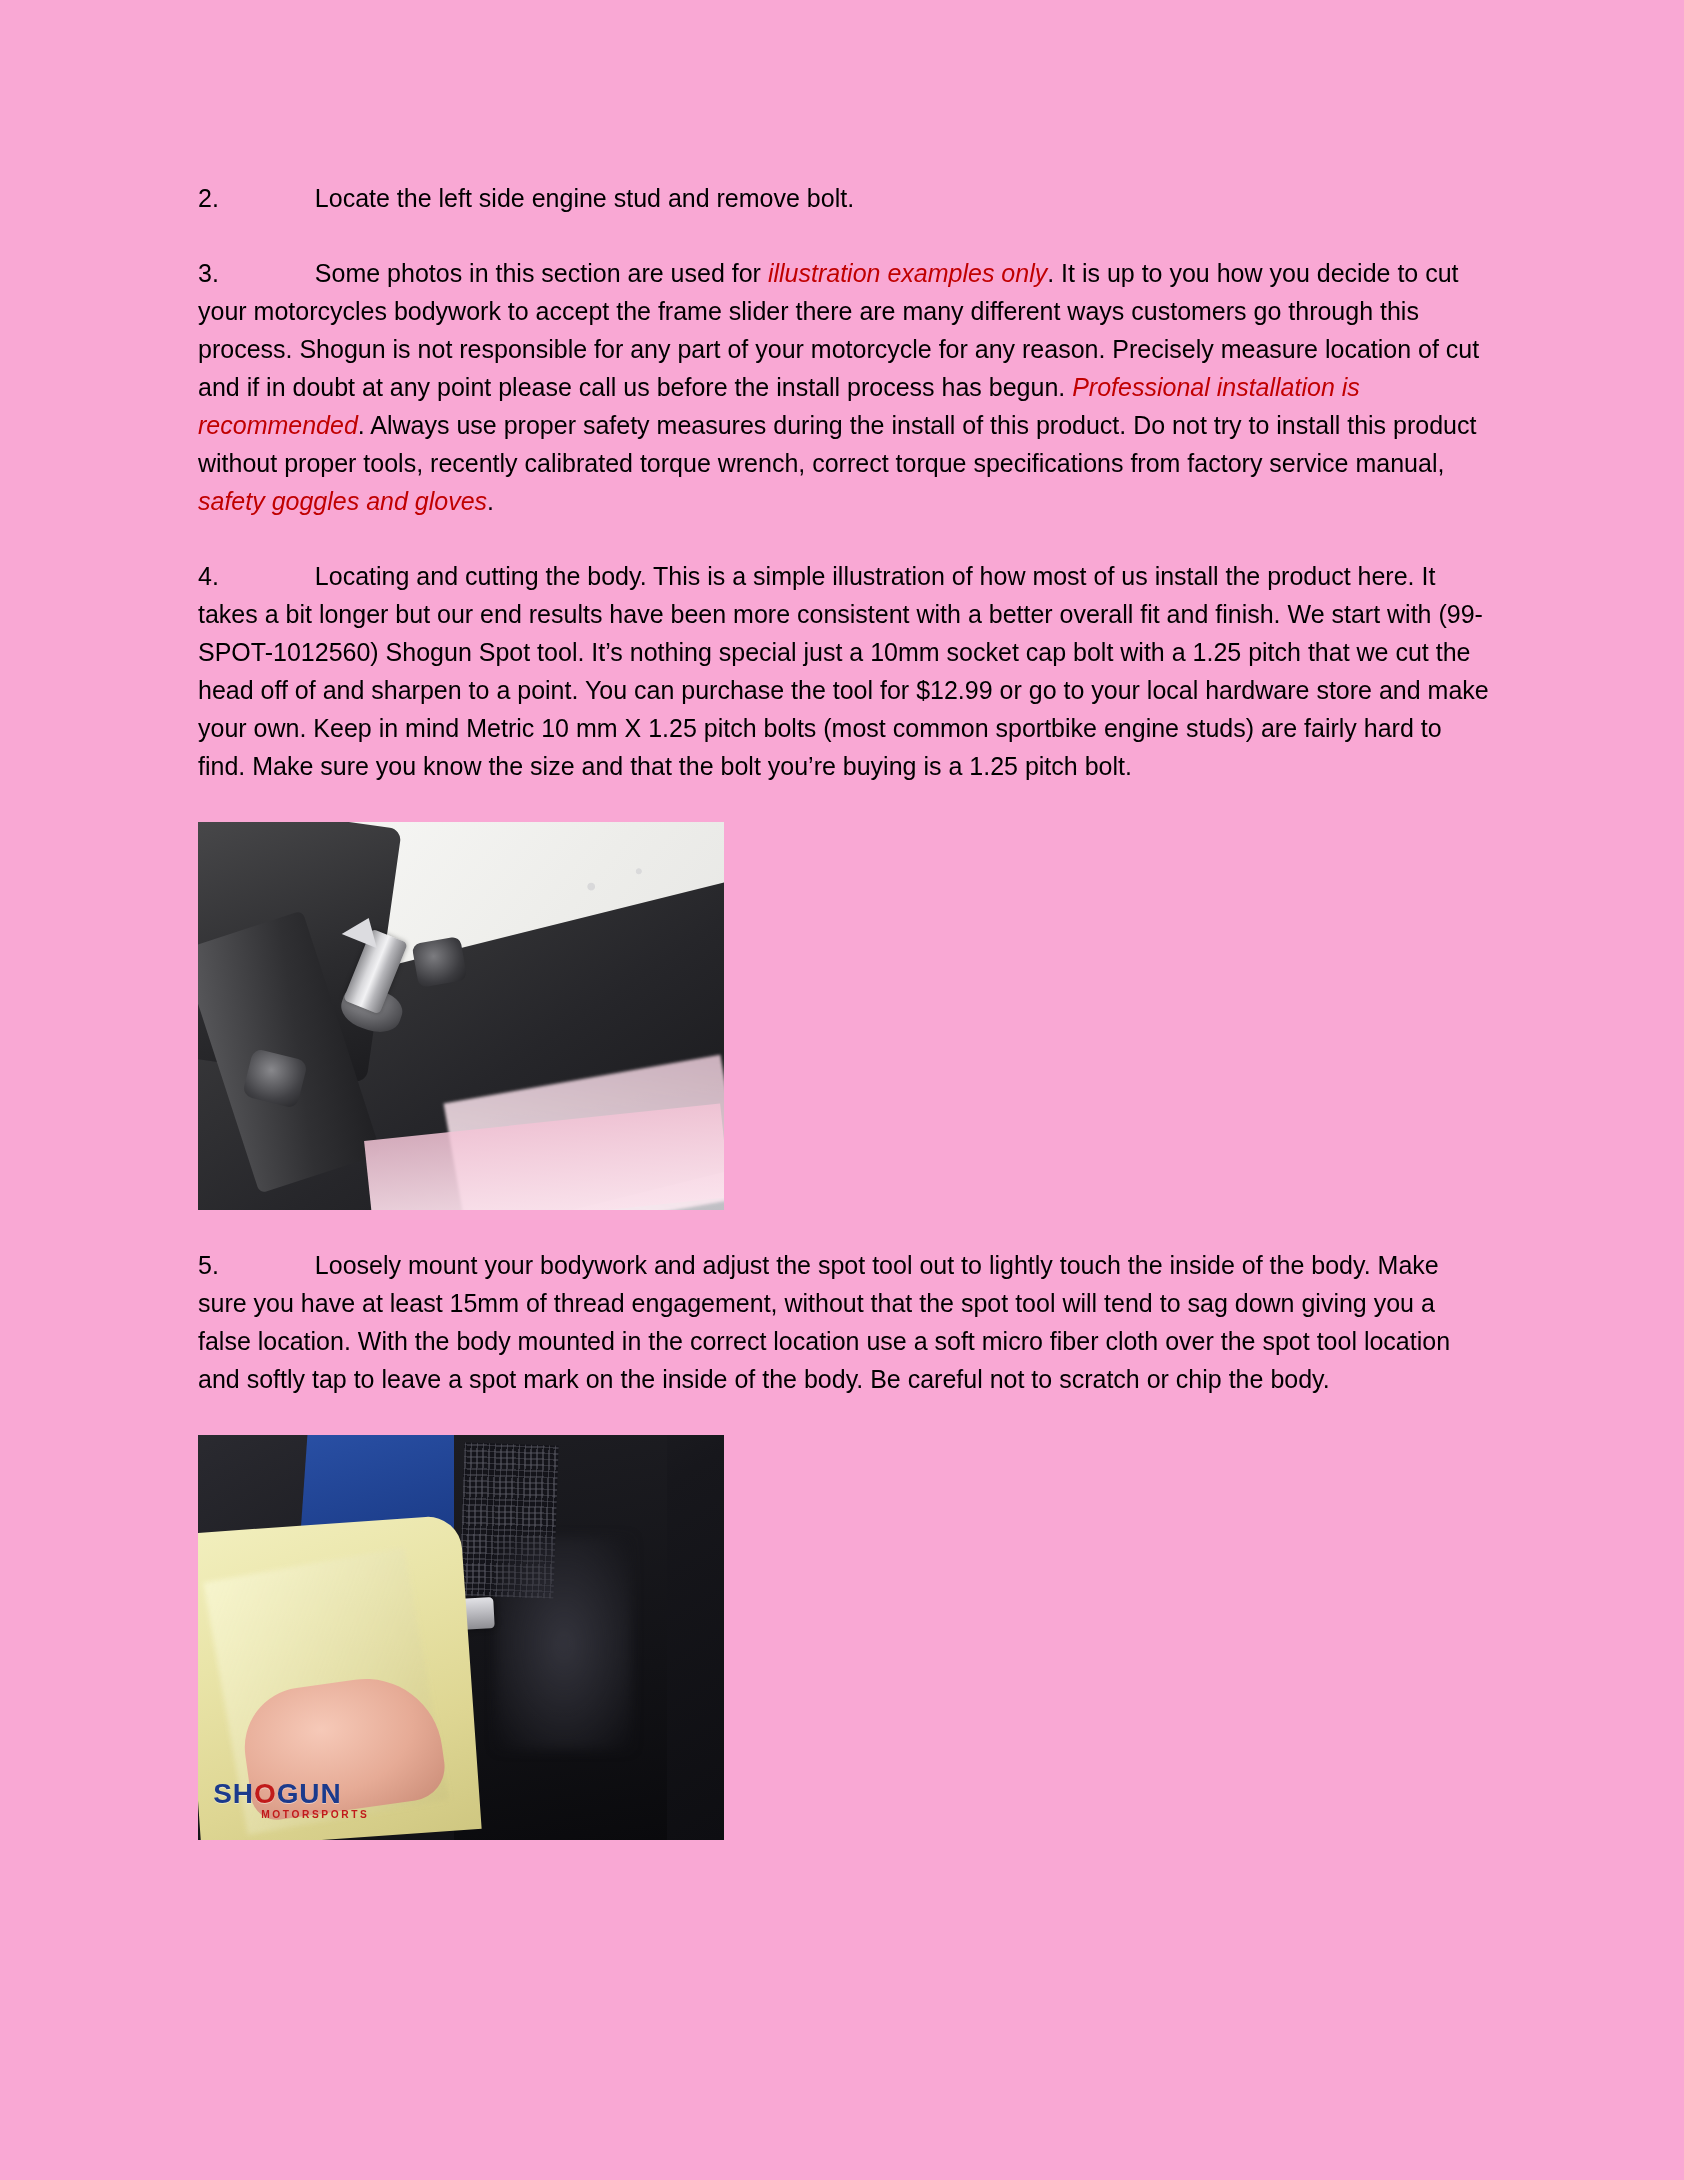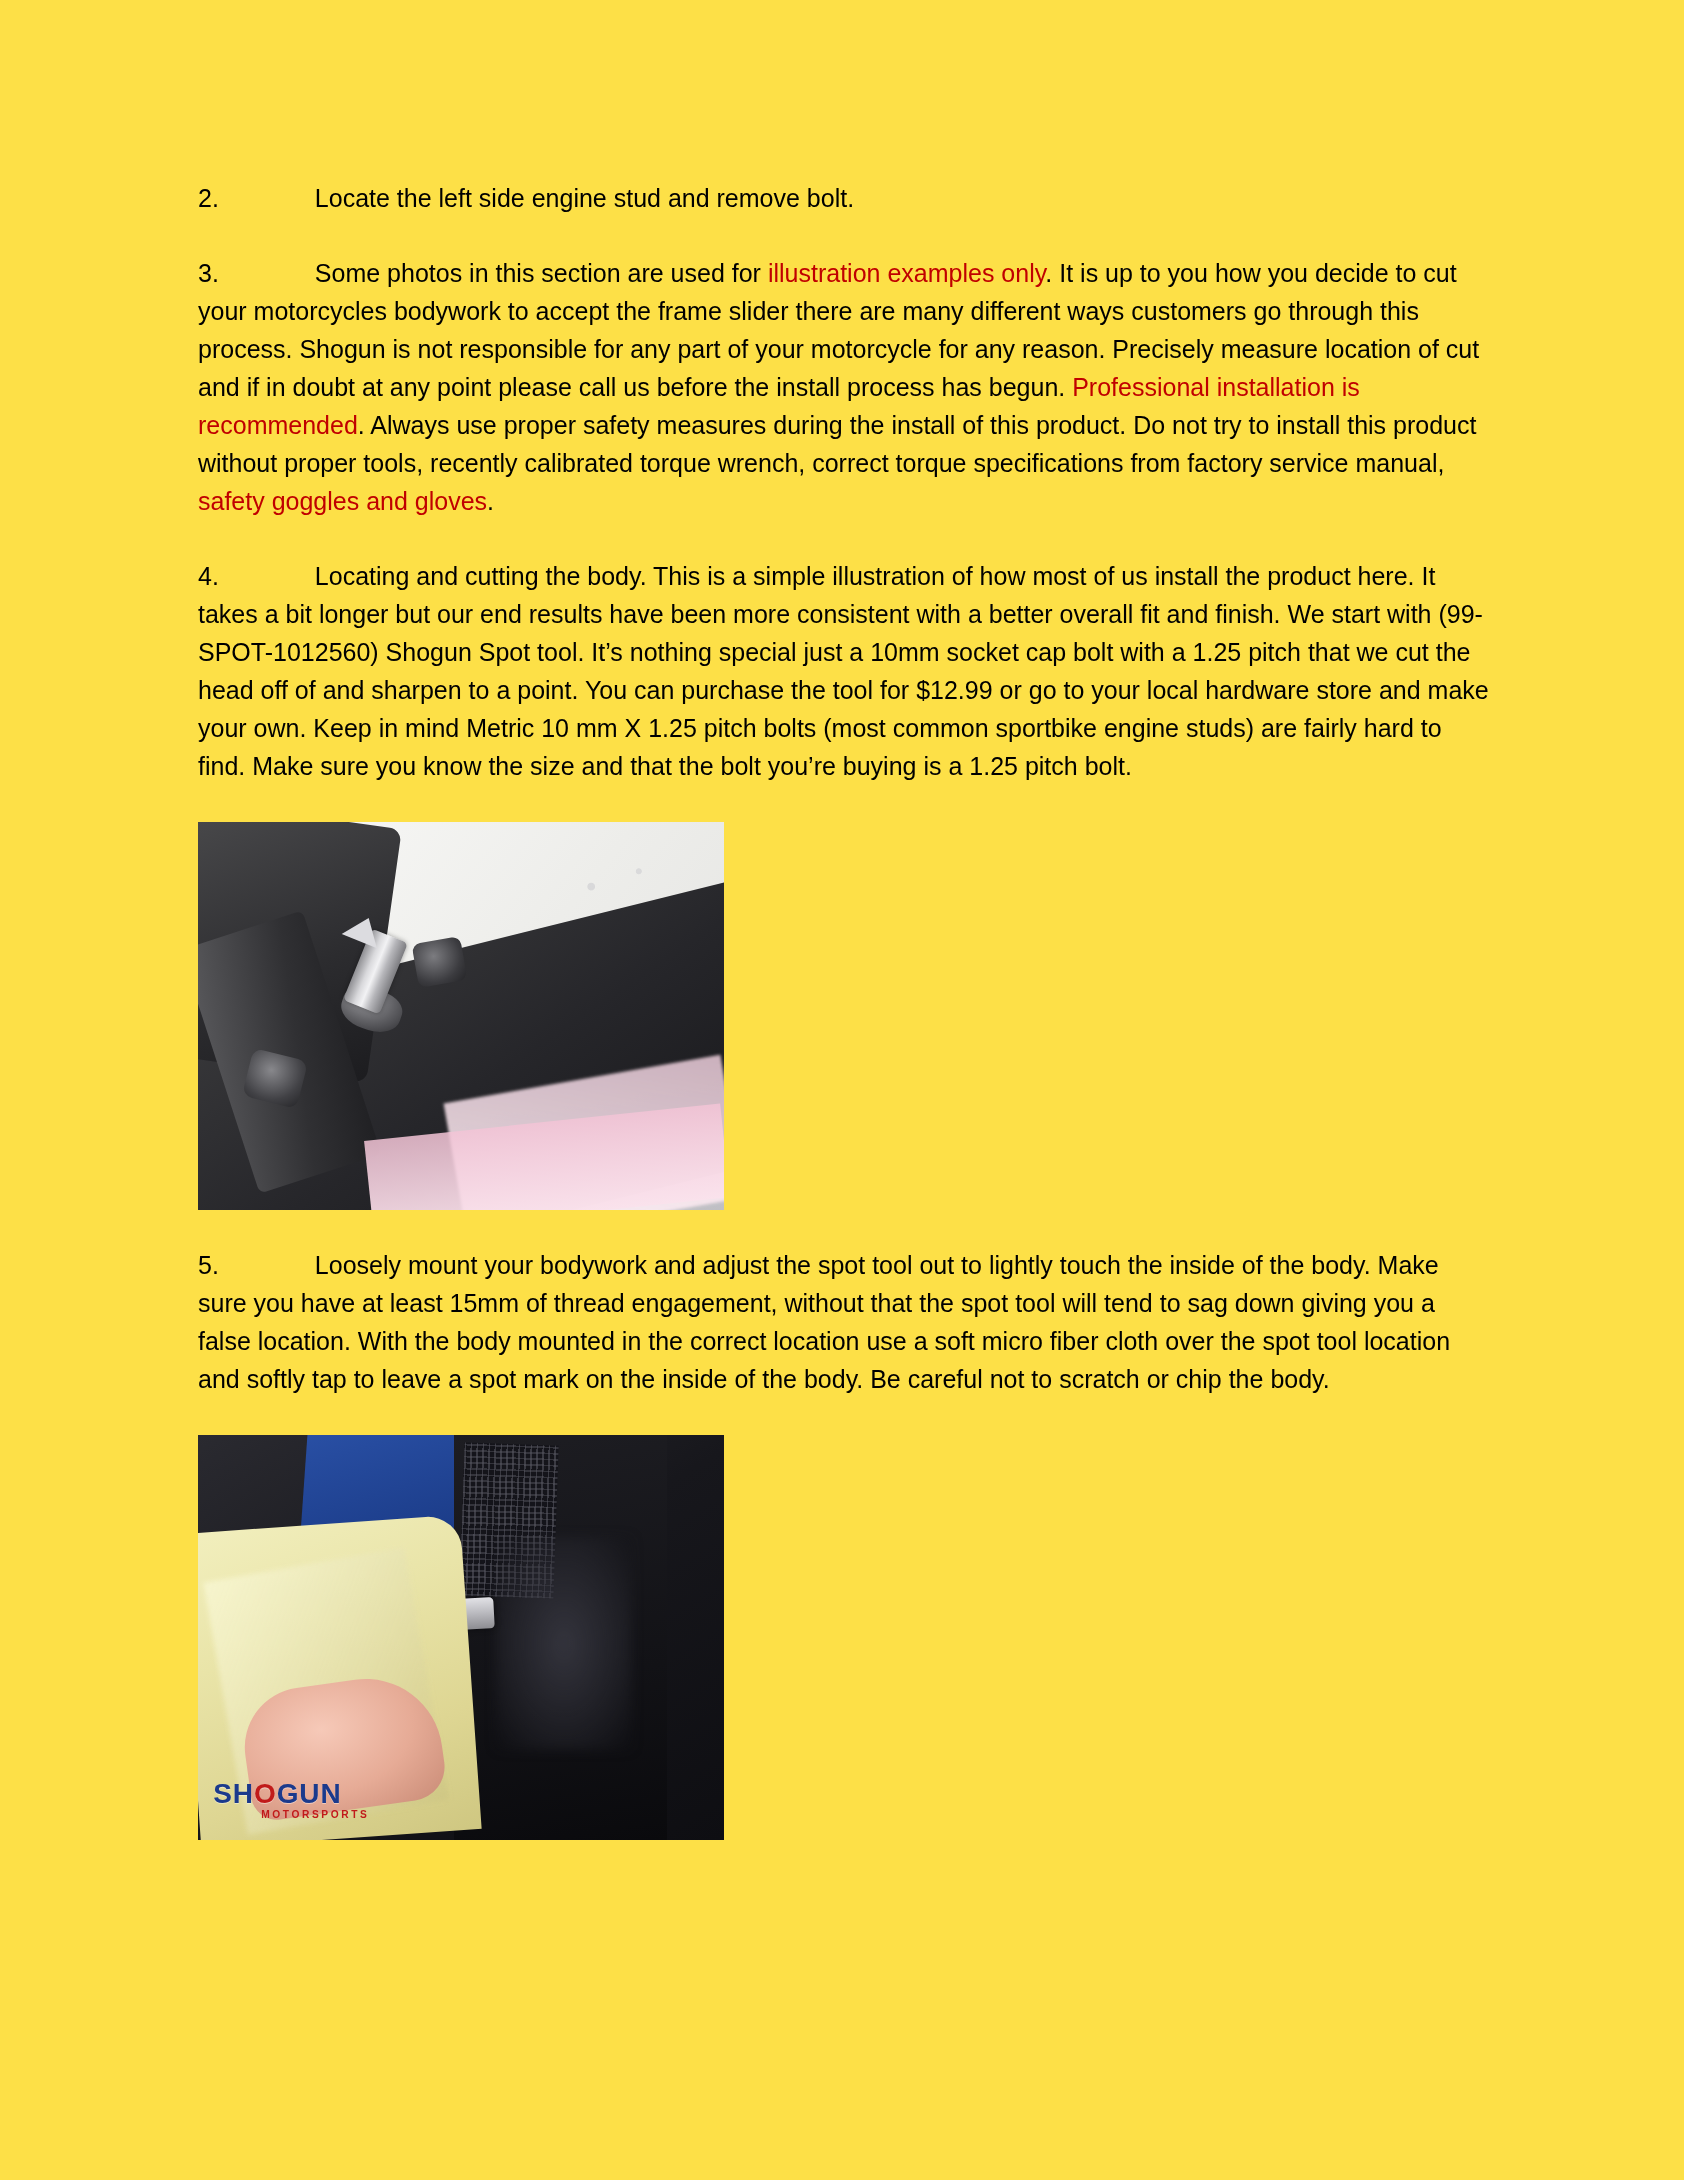--- a/index.html
+++ b/index.html
@@ -11,38 +11,39 @@
     width: 1685px;
     height: 2181px;
     font-family: "Liberation Sans", sans-serif;
     color: #000000;
     -webkit-font-smoothing: antialiased;
   }
   .page {
     position: relative;
     width: 1685px;
     height: 2181px;
-    background: #fde047;
+    background: #f9a8d4;
     box-sizing: border-box;
     padding: 179px 196px 0 198px;
   }
   .para {
     font-size: 25px;
     line-height: 38px;
     margin: 0 0 37px 0;
     text-align: left;
     color: #000000;
     letter-spacing: 0px;
   }
   .numlabel {
     display: inline-block;
     width: 96px;
   }
   .red {
     color: #c00000;
+    font-style: italic;
   }
   .photo {
     margin: 5.1px 0 0 0;
     border: 0;
     display: block;
   }
   .photo-1 {
     width: 526px;
     height: 388px;
     position: relative;

